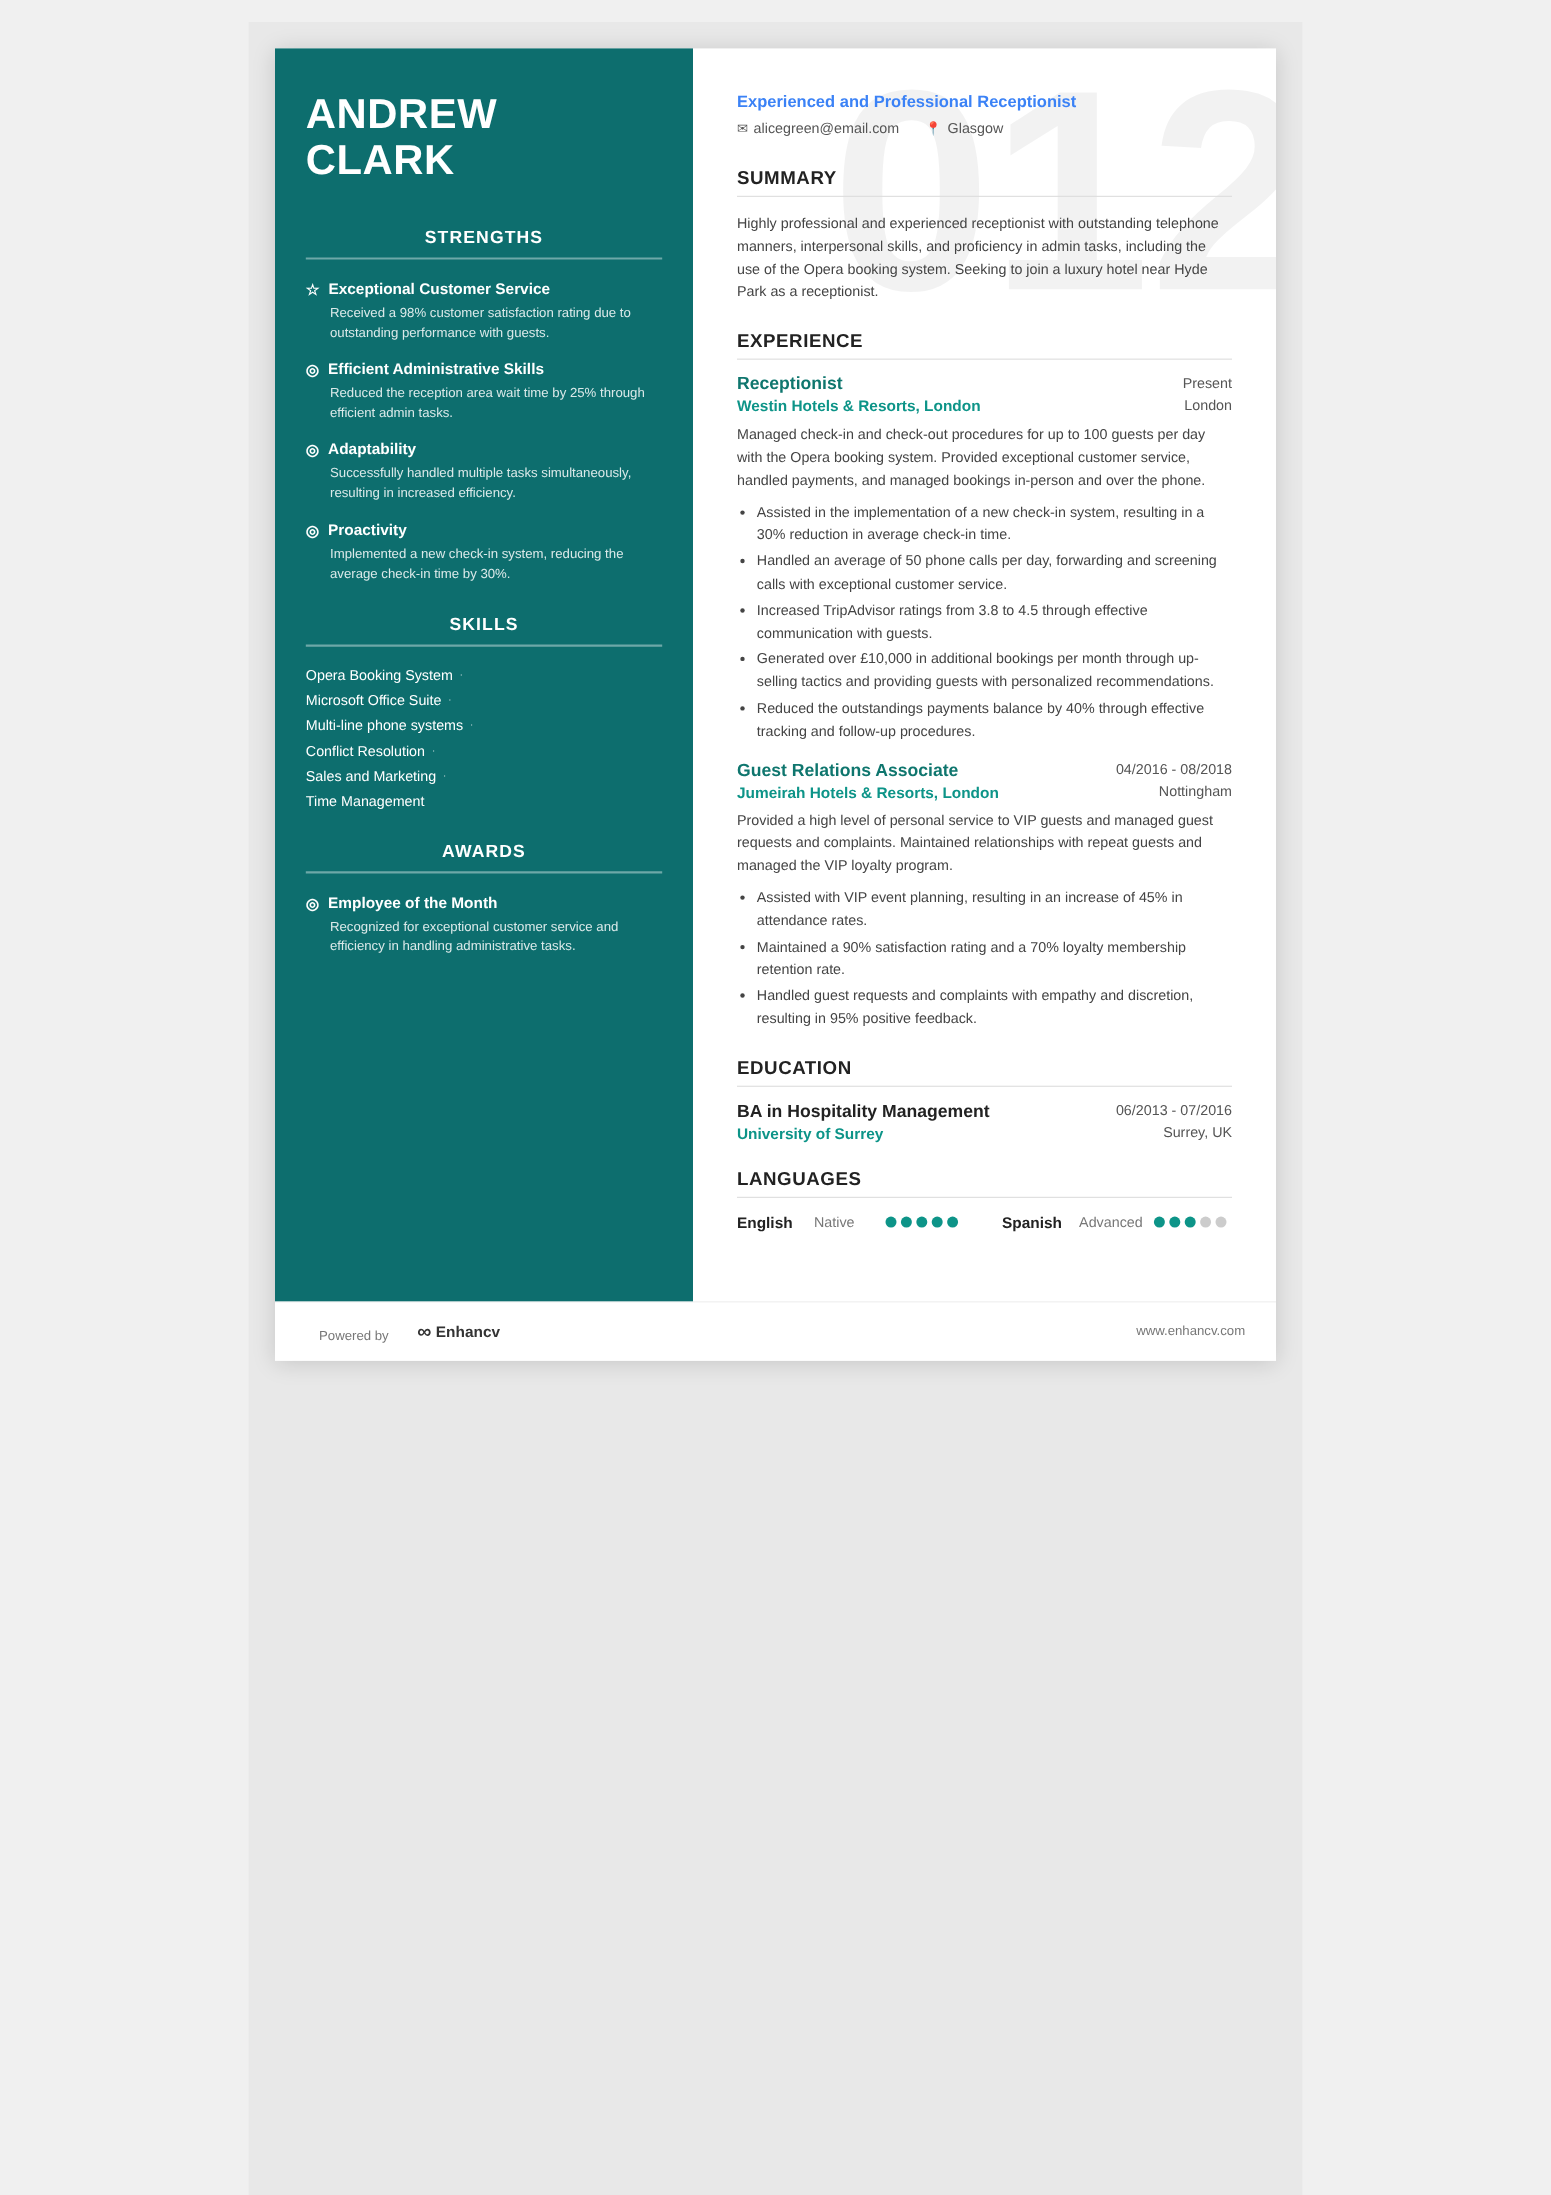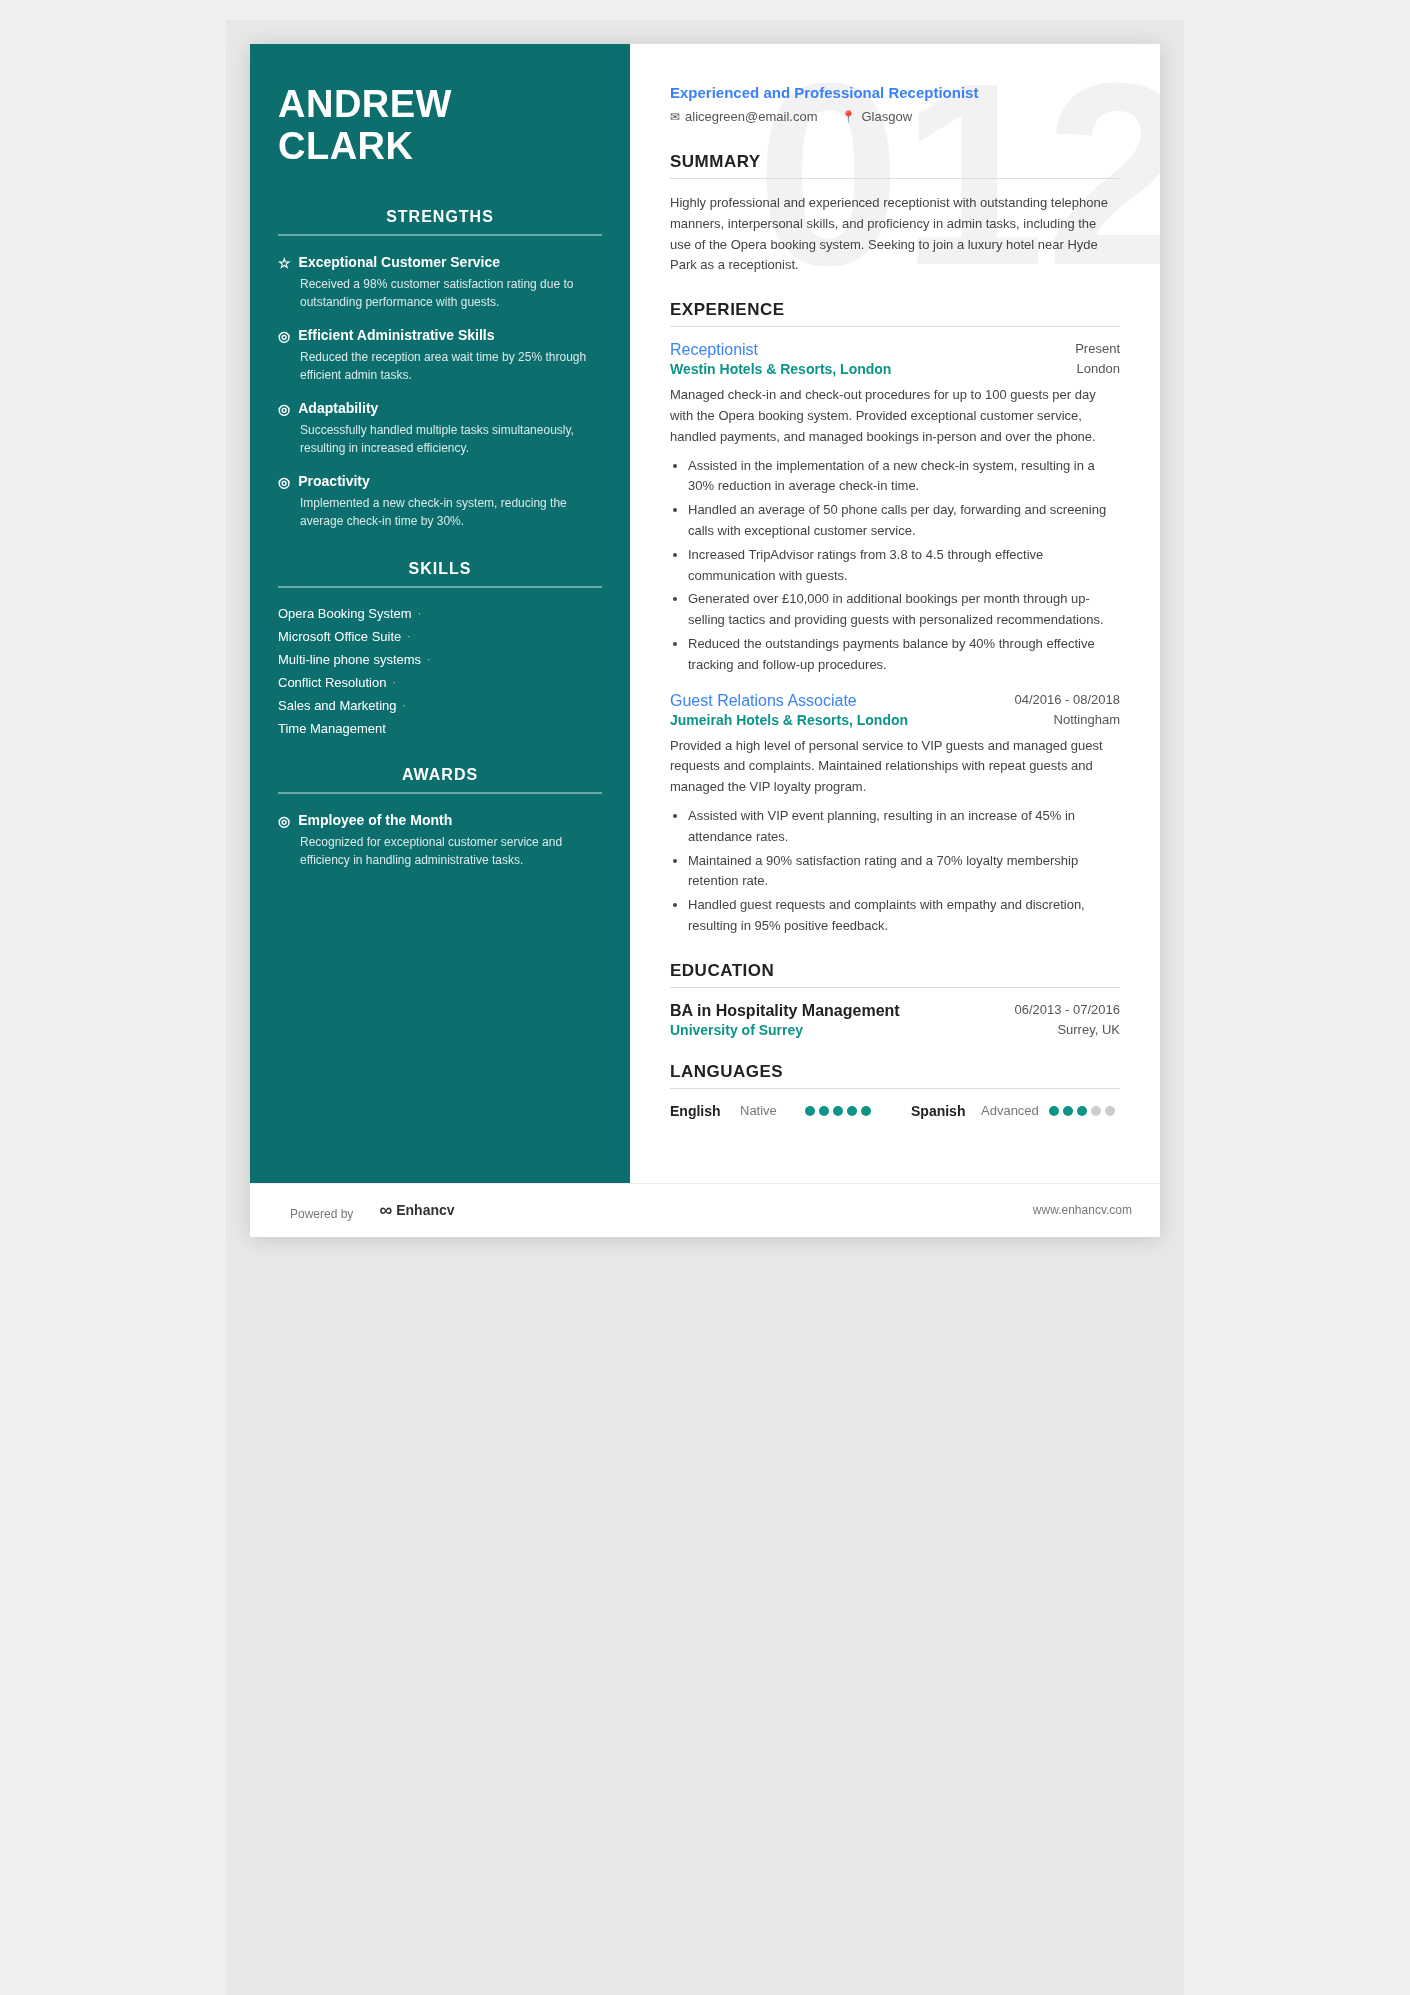--- a/index.html
+++ b/index.html
@@ -167,22 +167,22 @@
       line-height: 1.6;
     }
     .exp-header {
       display: flex;
       justify-content: space-between;
       align-items: flex-start;
       margin-bottom: 2px;
     }
     .exp-job-title {
       font-size: 16px;
-      font-weight: normal;
-      color: #3b82f6;
+      font-weight: bold;
+      color: #0f766e;
     }
     .exp-date {
       font-size: 13px;
       color: #555;
     }
     .exp-company-row {
       display: flex;
       justify-content: space-between;
       margin-bottom: 8px;
     }

